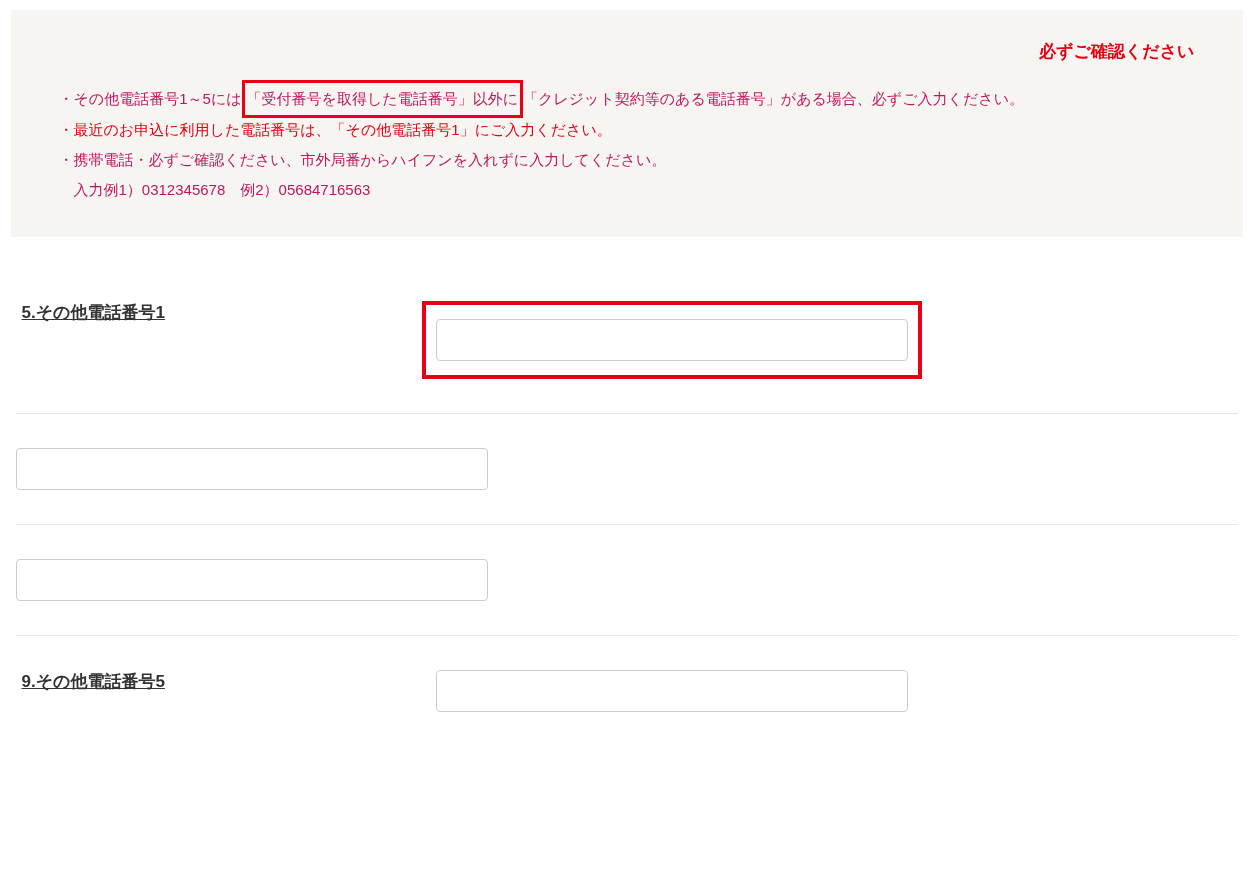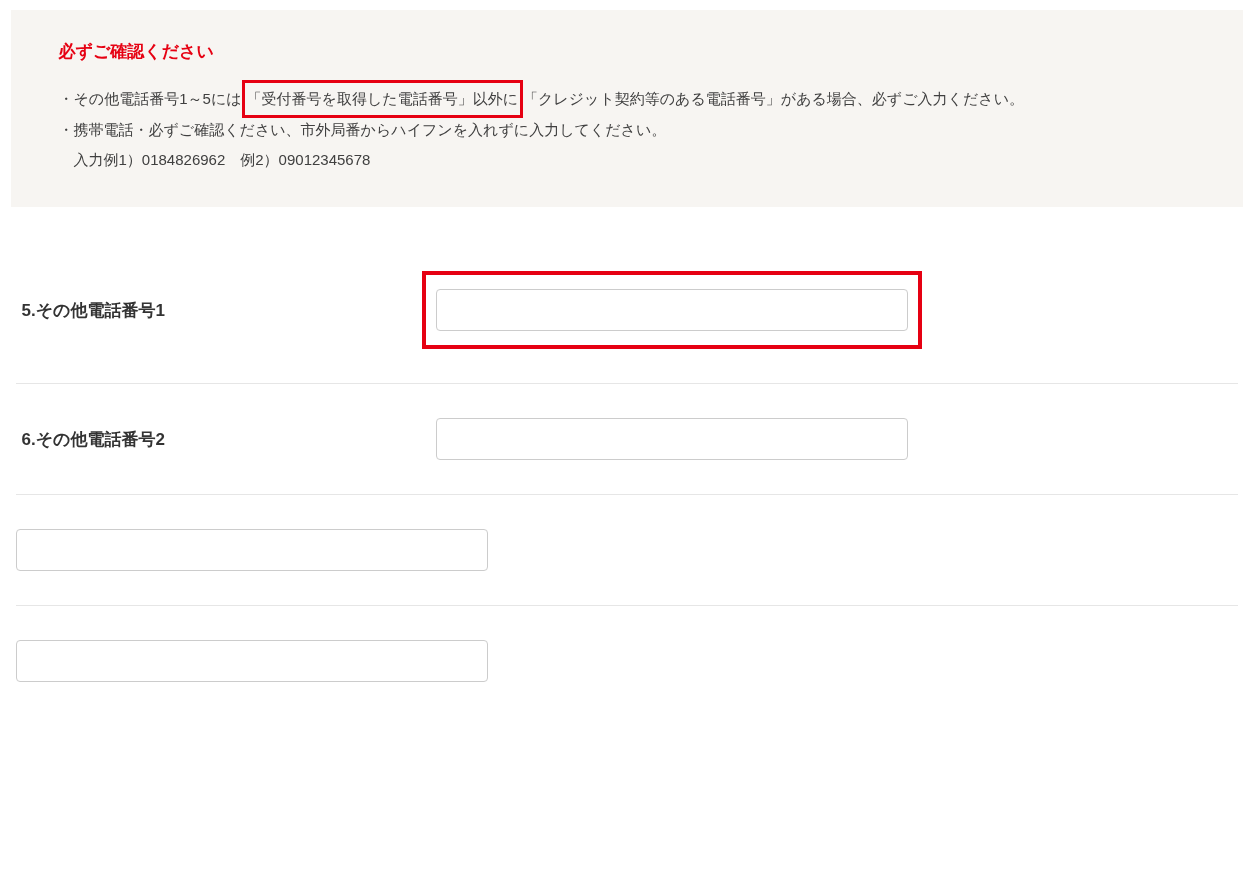--- a/index.html
+++ b/index.html
@@ -20,46 +20,48 @@
     .notice-box {
       background: #f7f5f2;
       padding: 30px 48px 32px 48px;
       margin-bottom: 30px;
     }
     .notice-title {
       color: #e60012;
       font-weight: bold;
       font-size: 17px;
       margin-bottom: 20px;
+      text-align: right;
     }
     .notice-list {
       list-style: none;
       line-height: 2.0;
       font-size: 15px;
     }
     .notice-list li {
-      color: #404040;
+      color: #be185d;
     }
     .notice-list li.red {
       color: #e60012;
     }
     .box-inline {
       border: 3px solid #e60012;
       padding: 1px 2px;
       display: inline-block;
       margin: -3px 0;
     }
     .form-section {
       padding: 0 5px;
     }
     .form-row {
       display: flex;
-      align-items: center;
+      align-items: flex-start;
       padding: 34px 0;
       border-bottom: 1px solid #e6e6e6;
+      text-decoration: underline;
     }
     .form-row:last-child {
       border-bottom: none;
     }
     .form-label {
       width: 420px;
       font-size: 17px;
       font-weight: bold;
       color: #333333;
       padding-left: 6px;
@@ -91,51 +93,52 @@
 <body>
 
 <div class="container">
 
   <div class="notice-box">
     <div class="notice-title">必ずご確認ください</div>
     <ul class="notice-list">
       <li>
         <span>・その他電話番号1～5には</span><span class="box-inline">「受付番号を取得した電話番号」以外に</span><span>「クレジット契約等のある電話番号」がある場合、必ずご入力ください。</span>
       </li>
+      <li class="red">・最近のお申込に利用した電話番号は、「その他電話番号1」にご入力ください。</li>
       <li>・携帯電話・必ずご確認ください、市外局番からハイフンを入れずに入力してください。</li>
-      <li>　入力例1）0184826962　例2）09012345678</li>
+      <li>　入力例1）0312345678　例2）05684716563</li>
     </ul>
   </div>
 
   <div class="form-section">
 
     <div class="form-row highlighted">
       <div class="form-label">5.その他電話番号1</div>
       <div class="form-input-wrap">
         <span class="highlight-box">
           <input type="text" class="text-input" value="" style="">
         </span>
       </div>
     </div>
 
     <div class="form-row">
-      <div class="form-label">6.その他電話番号2</div>
       <div class="form-input-wrap">
         <input type="text" class="text-input" value="" style="">
       </div>
     </div>
 
     <div class="form-row">
       <div class="form-input-wrap">
         <input type="text" class="text-input" value="" style="">
       </div>
     </div>
 
 
     <div class="form-row">
+      <div class="form-label">9.その他電話番号5</div>
       <div class="form-input-wrap">
         <input type="text" class="text-input" value="" style="">
       </div>
     </div>
 
   </div>
 
 </div>
 
 </body></html>

